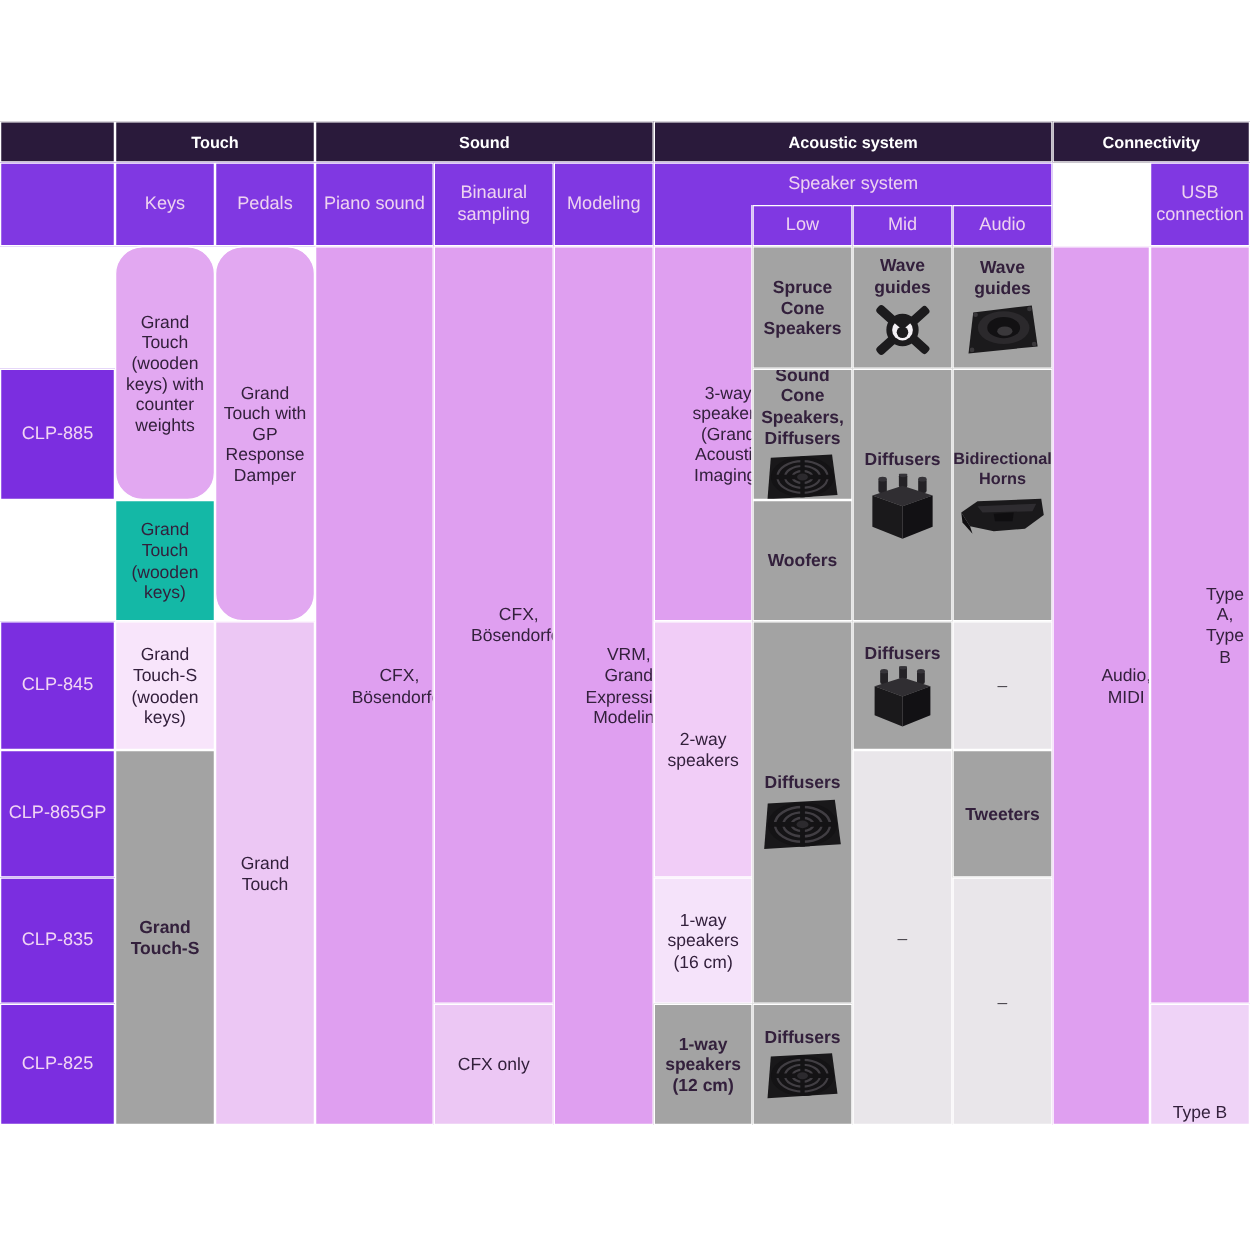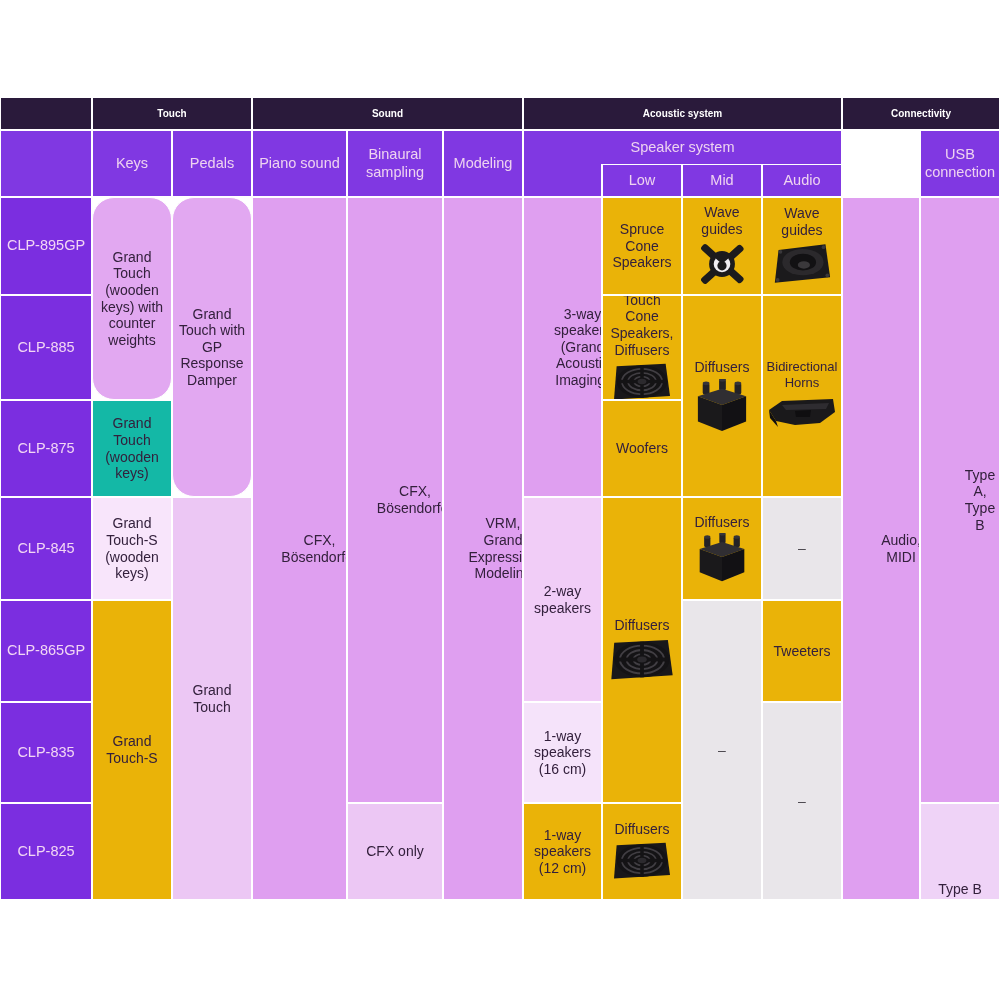--- a/index.html
+++ b/index.html
@@ -4,32 +4,32 @@
 <style>
   html,body{margin:0;padding:0;background:#fff;}
   .page{position:relative;width:1000px;height:1000px;background:#ffffff;overflow:hidden;
         font-family:"Liberation Sans", sans-serif;}
   .grid{position:absolute;left:0;top:97px;width:1000px;height:803px;display:grid;
         grid-template-columns:92px 80px 80px 95px 96px 80px 79px 80px 80px 80px 78px 80px;
         grid-template-rows:33px 34px 33px 98px 105px 97px 103px 102px 101px 97px;}
   .cell{box-sizing:border-box;border:1px solid #ffffff;display:flex;flex-direction:column;
         align-items:center;justify-content:center;text-align:center;
         font-size:14px;line-height:1.18;color:#33203c;padding:1px 2px;overflow:hidden;}
-  .dark{background:#2a1a3b;color:#ffffff;font-weight:700;font-size:10px;}
+  .dark{background:#2a1a3b;color:#ffffff;font-weight:700;font-size:13px;}
   .purp{background:#8038e2;color:#eed3f0;font-size:14.5px;}
   .name{background:#7b2ee0;color:#f2d6f4;font-size:14.5px;}
   .lp1{background:#df9ff0;padding-left:42px;}
   .lp2{background:#e2a8f1;border-radius:22px;}
   .lp3{background:#ecc7f4;}
   .pk1{background:#14b8a6;}
   .pk2{background:#f8e5fb;}
   .pk3{background:#f1cdf7;}
   .pk4{background:#f5e3fa;}
   .pk5{background:#efd3f7;justify-content:flex-end;}
-  .wht{background:#eab308;}
+  .wht{background:#a3a3a3;font-weight:bold;}
   .gry{background:#e9e6ea;color:#4f4b52;}
   .nobb{border-bottom:none;justify-content:center;}
   .nobt{border-top:none;}
   .fs13{font-size:13px;}
   .icon{margin-top:3px;flex:none;}
 </style>
 </head>
 <body>
 
 <svg width="0" height="0" style="position:absolute">
@@ -125,29 +125,23 @@
     <div class="cell purp" style="grid-area:3/9/4/10">
         <span>Mid</span>
       </div>
     <div class="cell purp" style="grid-area:3/10/4/11">
         <span>Audio</span>
       </div>
     <div class="cell purp" style="grid-area:2/12/4/13">
         <span>USB connection</span>
       </div>
 
-    <div class="cell name" style="grid-area:4/1/5/2">
-        <span>CLP-895GP</span>
-      </div>
     <div class="cell name" style="grid-area:5/1/6/2">
         <span>CLP-885</span>
       </div>
-    <div class="cell name" style="grid-area:6/1/7/2">
-        <span>CLP-875</span>
-      </div>
     <div class="cell name" style="grid-area:7/1/8/2">
         <span>CLP-845</span>
       </div>
     <div class="cell name" style="grid-area:8/1/9/2">
         <span>CLP-865GP</span>
       </div>
     <div class="cell name" style="grid-area:9/1/10/2">
         <span>CLP-835</span>
       </div>
     <div class="cell name" style="grid-area:10/1/11/2">
@@ -197,21 +191,21 @@
         <span>1-way speakers (16 cm)</span>
       </div>
     <div class="cell wht" style="grid-area:10/7/11/8">
         <span>1-way speakers (12 cm)</span>
       </div>
 
     <div class="cell wht" style="grid-area:4/8/5/9">
         <span>Spruce Cone Speakers</span>
       </div>
     <div class="cell wht" style="grid-area:5/8/6/9">
-      <span>Touch Cone Speakers, Diffusers</span>
+      <span>Sound Cone Speakers, Diffusers</span>
       <svg class="icon" width="66" height="42" viewBox="0 0 74 48">
           <use href="#ic-round"></use>
         </svg>
     </div>
     <div class="cell wht" style="grid-area:6/8/7/9">
         <span>Woofers</span>
       </div>
     <div class="cell wht" style="grid-area:7/8/10/9">
       <span>Diffusers</span>
       <svg class="icon" width="72" height="46" viewBox="0 0 74 48">

